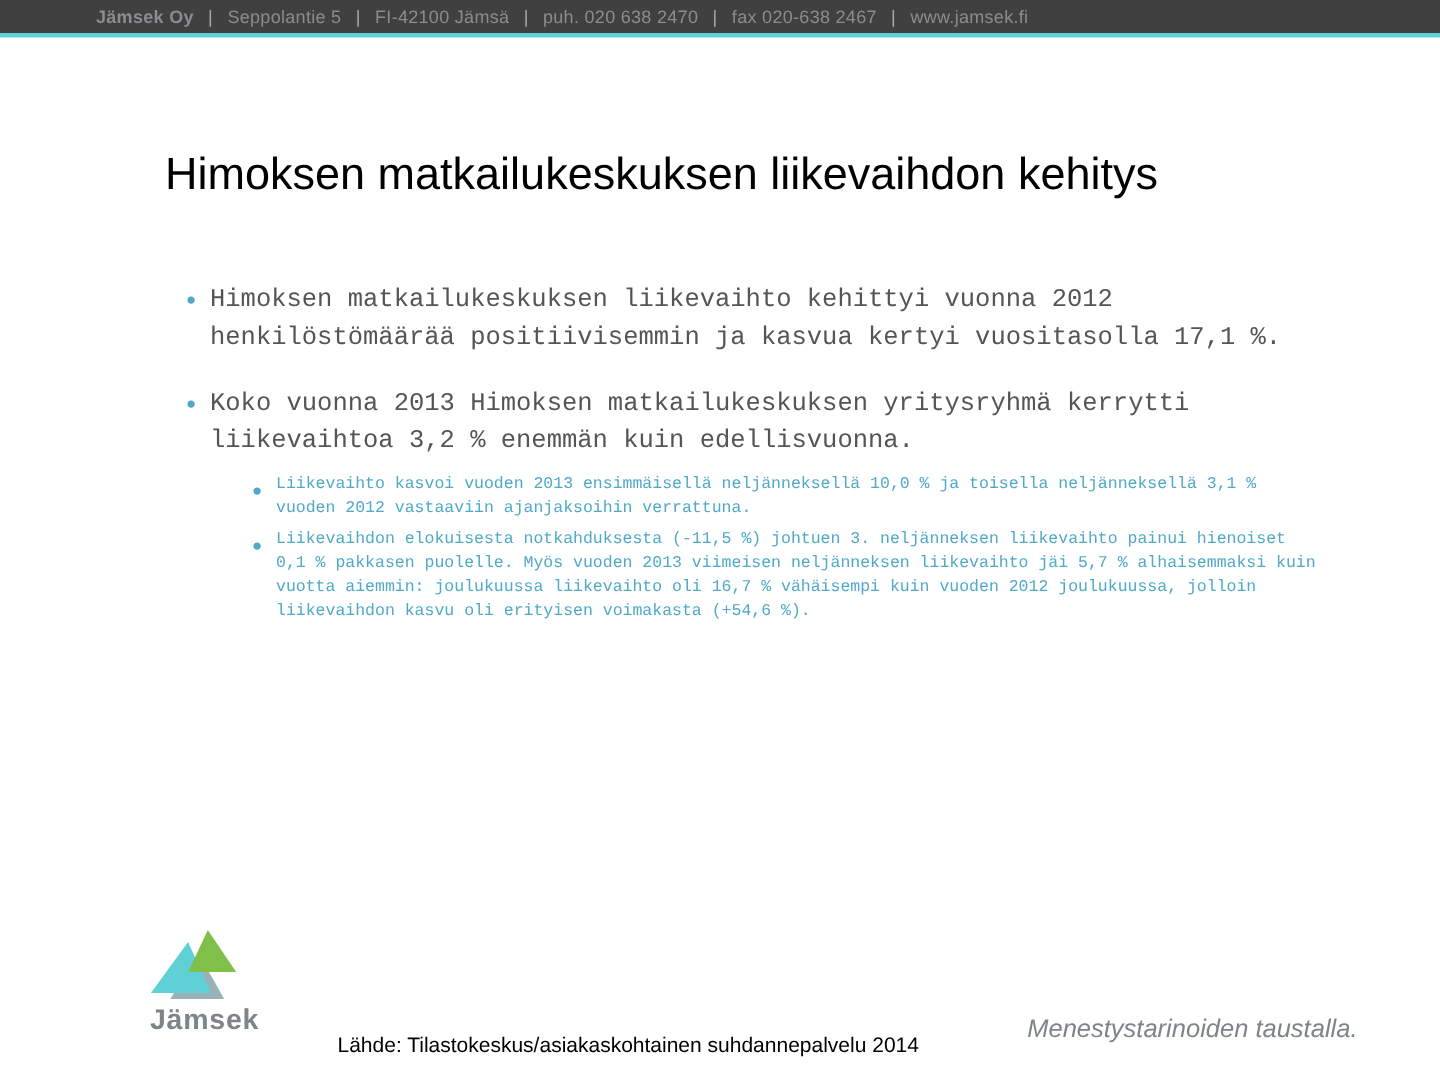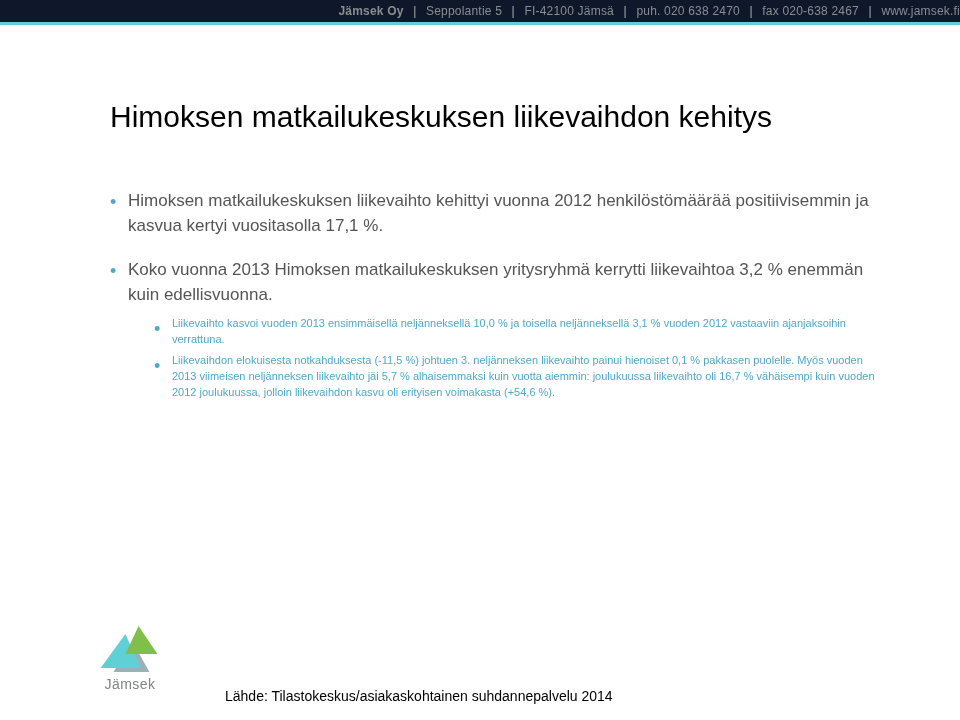--- a/index.html
+++ b/index.html
@@ -7,26 +7,25 @@
     padding: 0;
     width: 960px;
     height: 720px;
     background: #ffffff;
     font-family: "Segoe UI", Arial, sans-serif;
     color: #444;
     position: relative;
     overflow: hidden;
   }
   .topbar {
-    background: #0f172a;
+    background: #404040;
     color: #8a8d8f;
     font-size: 12px;
     padding: 4px 0 4px 64px;
     letter-spacing: 0.2px;
-    text-align: right;
   }
   .topbar .sep {
     margin: 0 6px;
     color: #a8abad;
   }
   .topbar .brand {
     font-weight: 600;
   }
   .accent-line {
     height: 3px;
@@ -37,24 +36,25 @@
   }
   .title {
     font-size: 30px;
     color: #000000;
     font-weight: 400;
     margin: 35px 0 55px 0;
   }
   ul.outer {
     list-style: none;
     padding: 0;
-    margin: 0;
+    margin: 12px;
     font-size: 17px;
     line-height: 1.45;
     color: #555;
+    font-family: Liberation Mono, monospace;
   }
   ul.outer > li {
     position: relative;
     padding-left: 18px;
     margin-bottom: 20px;
   }
   ul.outer > li::before {
     content: "•";
     position: absolute;
     left: 0;
@@ -120,25 +120,24 @@
   }
   .w3 {
     border-left: 18px solid transparent;
     border-right: 18px solid transparent;
     border-bottom: 30px solid #90a8b0;
     left: 14px; top: 20px;
     transform: skewX(-2deg);
     opacity: 0.9;
   }
   .logo-text {
-    font-size: 14px;
-    font-weight: 400;
+    font-size: 19px;
+    font-weight: 700;
     color: #7d8587;
     letter-spacing: 0.5px;
-    text-align: center;
   }
   .source {
     position: absolute;
     left: 225px;
     bottom: 16px;
     font-size: 14px;
     color: #000000;
     font-family: Arial, sans-serif;
   }
   .tagline {
@@ -195,13 +194,14 @@
 <div class="footer">
   <div class="logo">
     <div class="logo-mark">
       <div class="logo-wedge w3"></div>
       <div class="logo-wedge w1"></div>
       <div class="logo-wedge w2"></div>
     </div>
     <div class="logo-text">Jämsek</div>
   </div>
   <div class="source">Lähde: Tilastokeskus/asiakaskohtainen suhdannepalvelu 2014</div>
+  <div class="tagline">Menestystarinoiden taustalla.</div>
 </div>
 
 </body></html>

